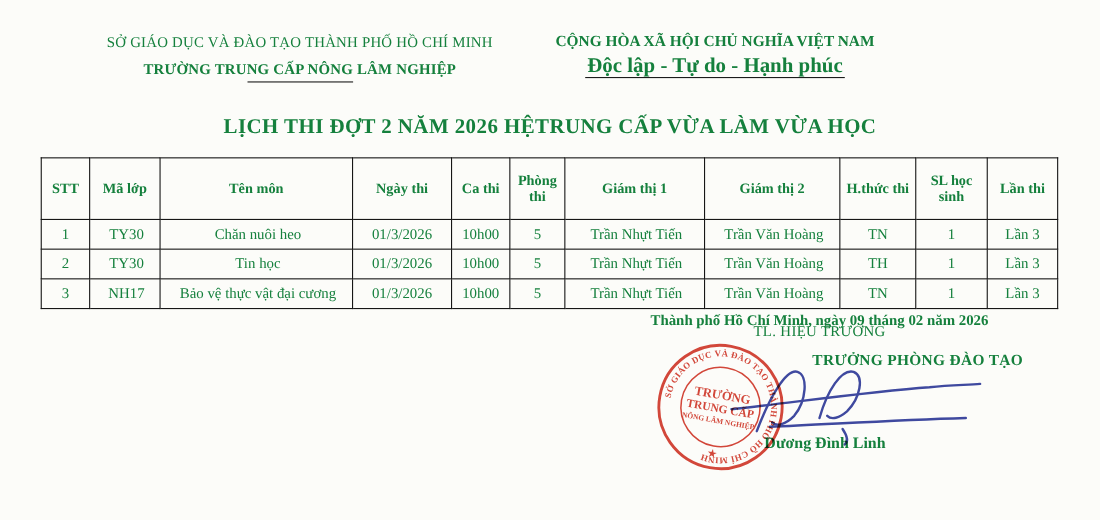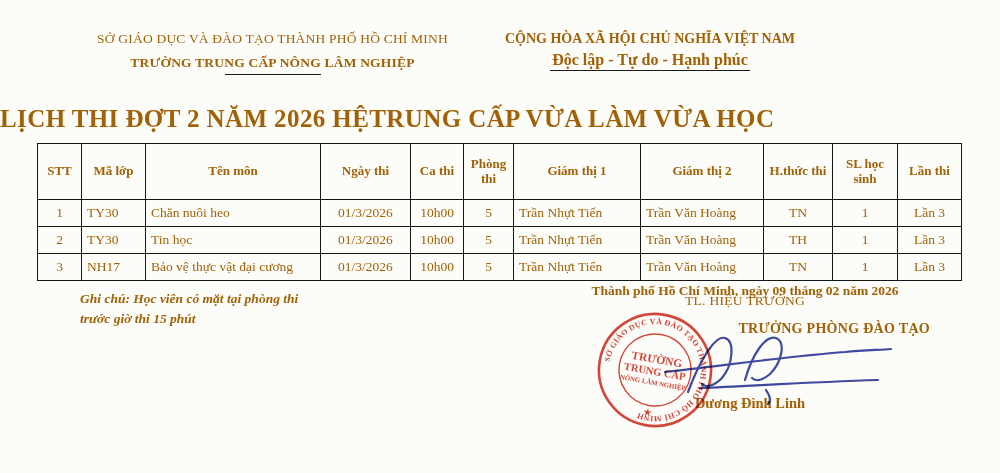--- a/index.html
+++ b/index.html
@@ -1,41 +1,41 @@
 <!DOCTYPE html>
 <html><head>
 <meta charset="utf-8">
 <style>
   html,body{margin:0;padding:0;background:#ffffff;}
   .page{
     position:relative;width:1000px;height:473px;overflow:hidden;
-    background:#fcfcf9;color:#a16207;
+    background:#fcfcf9;color:#15803d;
     font-family:"Liberation Serif", serif;
   }
   .abs{position:absolute;}
   .bold{font-weight:bold;}
 
   
   .hdr-left{left:65px;top:30px;width:415px;text-align:center;font-size:13.5px;line-height:17px;letter-spacing:.2px;}
   .hdr-left .l2{font-weight:bold;font-size:13.5px;margin-top:7px;}
   .hr-short{width:96px;height:0;border-bottom:1.2px solid #1b1b1b;margin:3px auto 0 auto;}
   .hdr-right{left:490px;top:30px;width:320px;text-align:center;font-size:14px;line-height:17px;}
-  .hdr-right .l2{font-size:16px;display:inline-block;border-bottom:1.4px solid #1b1b1b;padding:2px 2px 2px 2px;margin-top:2px;text-align:center;}
+  .hdr-right .l2{font-size:19px;display:inline-block;border-bottom:1.4px solid #1b1b1b;padding:2px 2px 2px 2px;margin-top:2px;text-align:center;}
 
   
-  .doc-title{left:0;top:105px;width:1000px;text-align:left;font-weight:bold;font-size:25px;letter-spacing:.4px;}
+  .doc-title{left:0;top:105px;width:1000px;text-align:center;font-weight:bold;font-size:19px;letter-spacing:.4px;}
 
   
   .sched{left:37px;top:143px;}
   table{border-collapse:collapse;table-layout:fixed;width:924px;}
   th,td{border:1.5px solid #161616;overflow:hidden;}
   th{font-weight:bold;font-size:13px;line-height:1.15;text-align:center;vertical-align:middle;height:55px;padding:0 1px;}
   td{font-size:13.5px;height:26px;vertical-align:middle;padding:0 2px;}
   td.c{text-align:center;}
-  td.l{text-align:left;padding-left:5px;}
+  td.l{text-align:center;padding-left:5px;}
   th.nowrap{white-space:nowrap;}
 
   
   .note{left:80px;top:289px;width:330px;font-style:italic;font-weight:bold;font-size:13.5px;line-height:20px;}
 
   
   .place-date{left:560px;top:283px;width:370px;text-align:center;font-weight:600;font-size:13.5px;}
   .sig-title1{left:560px;top:293px;width:370px;text-align:center;font-weight:normal;font-size:13.5px;letter-spacing:.3px;}
   .sig-title2{left:560px;top:321px;width:370px;text-align:right;font-weight:bold;font-size:14px;letter-spacing:.3px;}
   .signer{left:640px;top:395px;width:220px;text-align:center;font-weight:bold;font-size:14.5px;}
@@ -128,24 +128,20 @@
           <td class="l">Trần Nhựt Tiến</td>
           <td class="l">Trần Văn Hoàng</td>
           <td class="c">TN</td>
           <td class="c">1</td>
           <td class="c">Lần 3</td>
         </tr>
       </tbody>
     </table>
   </div>
 
-  <div class="abs note">
-    <div>Ghi chú: Học viên có mặt tại phòng thi</div>
-    <div>trước giờ thi 15 phút</div>
-  </div>
 
   <div class="abs place-date">Thành phố Hồ Chí Minh, ngày 09 tháng 02 năm 2026</div>
   <div class="abs sig-title1">TL. HIỆU TRƯỞNG</div>
   <div class="abs sig-title2">TRƯỞNG PHÒNG ĐÀO TẠO</div>
   <div class="abs signer">Dương Đình Linh</div>
 
   <svg class="abs sig-wrap" viewBox="0 0 280 100">
     <g fill="none" stroke="#2e3a9b" stroke-width="2.2" stroke-linecap="round">
       <path d="M 63 74 C 75 42 90 17 100 20 C 110 23 108 47 97 60 C 89 68 81 70 77 66"></path>
       <path d="M 120 62 C 127 37 140 17 151 20 C 161 24 157 44 145 56 C 138 62 131 64 127 60"></path>

